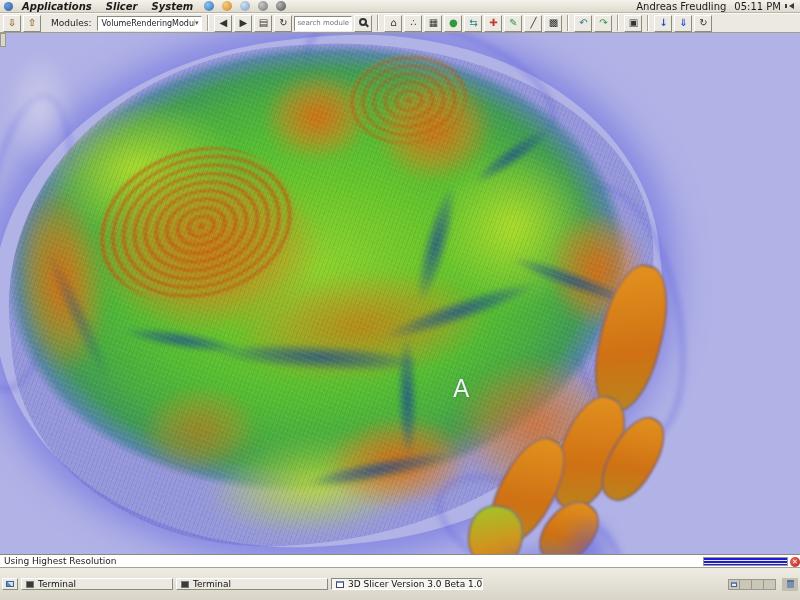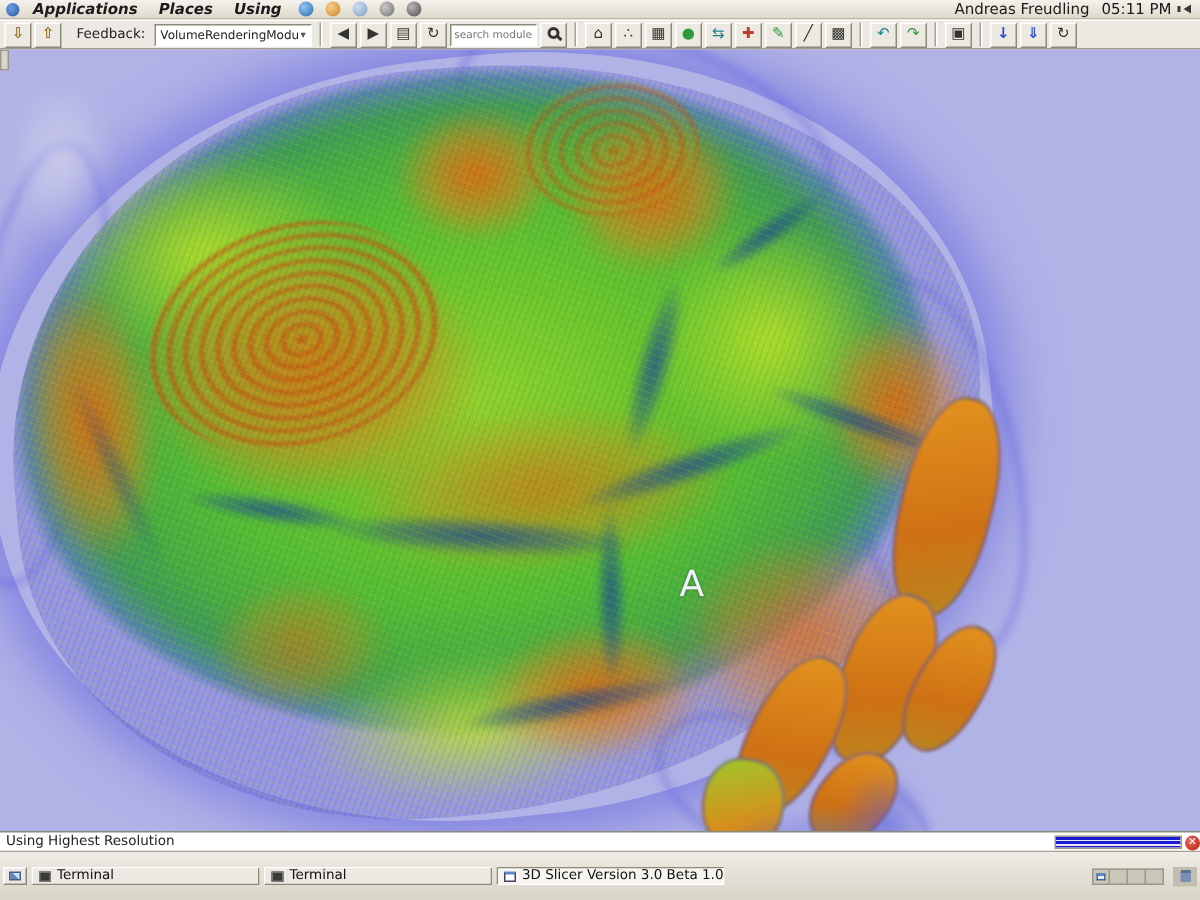--- a/index.html
+++ b/index.html
@@ -101,40 +101,40 @@
   #trash-btn span { width:7px; height:8px; background:#7a8fb5; border-radius:1px; border-top:2px solid #5a6f95; display:block; }
 </style>
 </head>
 <body>
 
 <div id="screen">
 
   <div id="top-panel">
     <span class="distro-logo"></span>
     <span class="panel-menu">Applications</span>
-    <span class="panel-menu">Places</span>
-    <span class="panel-menu">Using</span>
+    <span class="panel-menu">Slicer</span>
+    <span class="panel-menu">System</span>
     <span class="launcher" style="background:radial-gradient(circle at 35% 35%,#8fc3f0,#2e6cb0)"></span>
     <span class="launcher" style="background:radial-gradient(circle at 35% 35%,#f5cd8a,#d08322)"></span>
     <span class="launcher" style="background:radial-gradient(circle at 35% 35%,#cfe0f0,#7b9cc0)"></span>
     <span class="launcher" style="background:radial-gradient(circle at 35% 35%,#c8c8c8,#707070)"></span>
     <span class="launcher" style="background:radial-gradient(circle at 35% 35%,#b5b5b5,#4e4e4e)"></span>
     <span id="panel-right">
       <span>Andreas Freudling</span>
       <span>05:11 PM</span>
       <span class="spk"></span>
     </span>
   </div>
 
 
 
   <div id="toolbar">
     <button class="tb tan">⇩</button>
     <button class="tb tan">⇧</button>
-    <span id="modules-label">Feedback:</span>
+    <span id="modules-label">Modules:</span>
     <div id="module-select">
       <span class="val">VolumeRenderingModule</span>
       <span class="dd">▾</span>
     </div>
     <span class="sep"></span>
     <button class="tb">◀</button>
     <button class="tb">▶</button>
     <button class="tb">▤</button>
     <button class="tb">↻</button>
     <input id="module-search" placeholder="search modules" style="">

